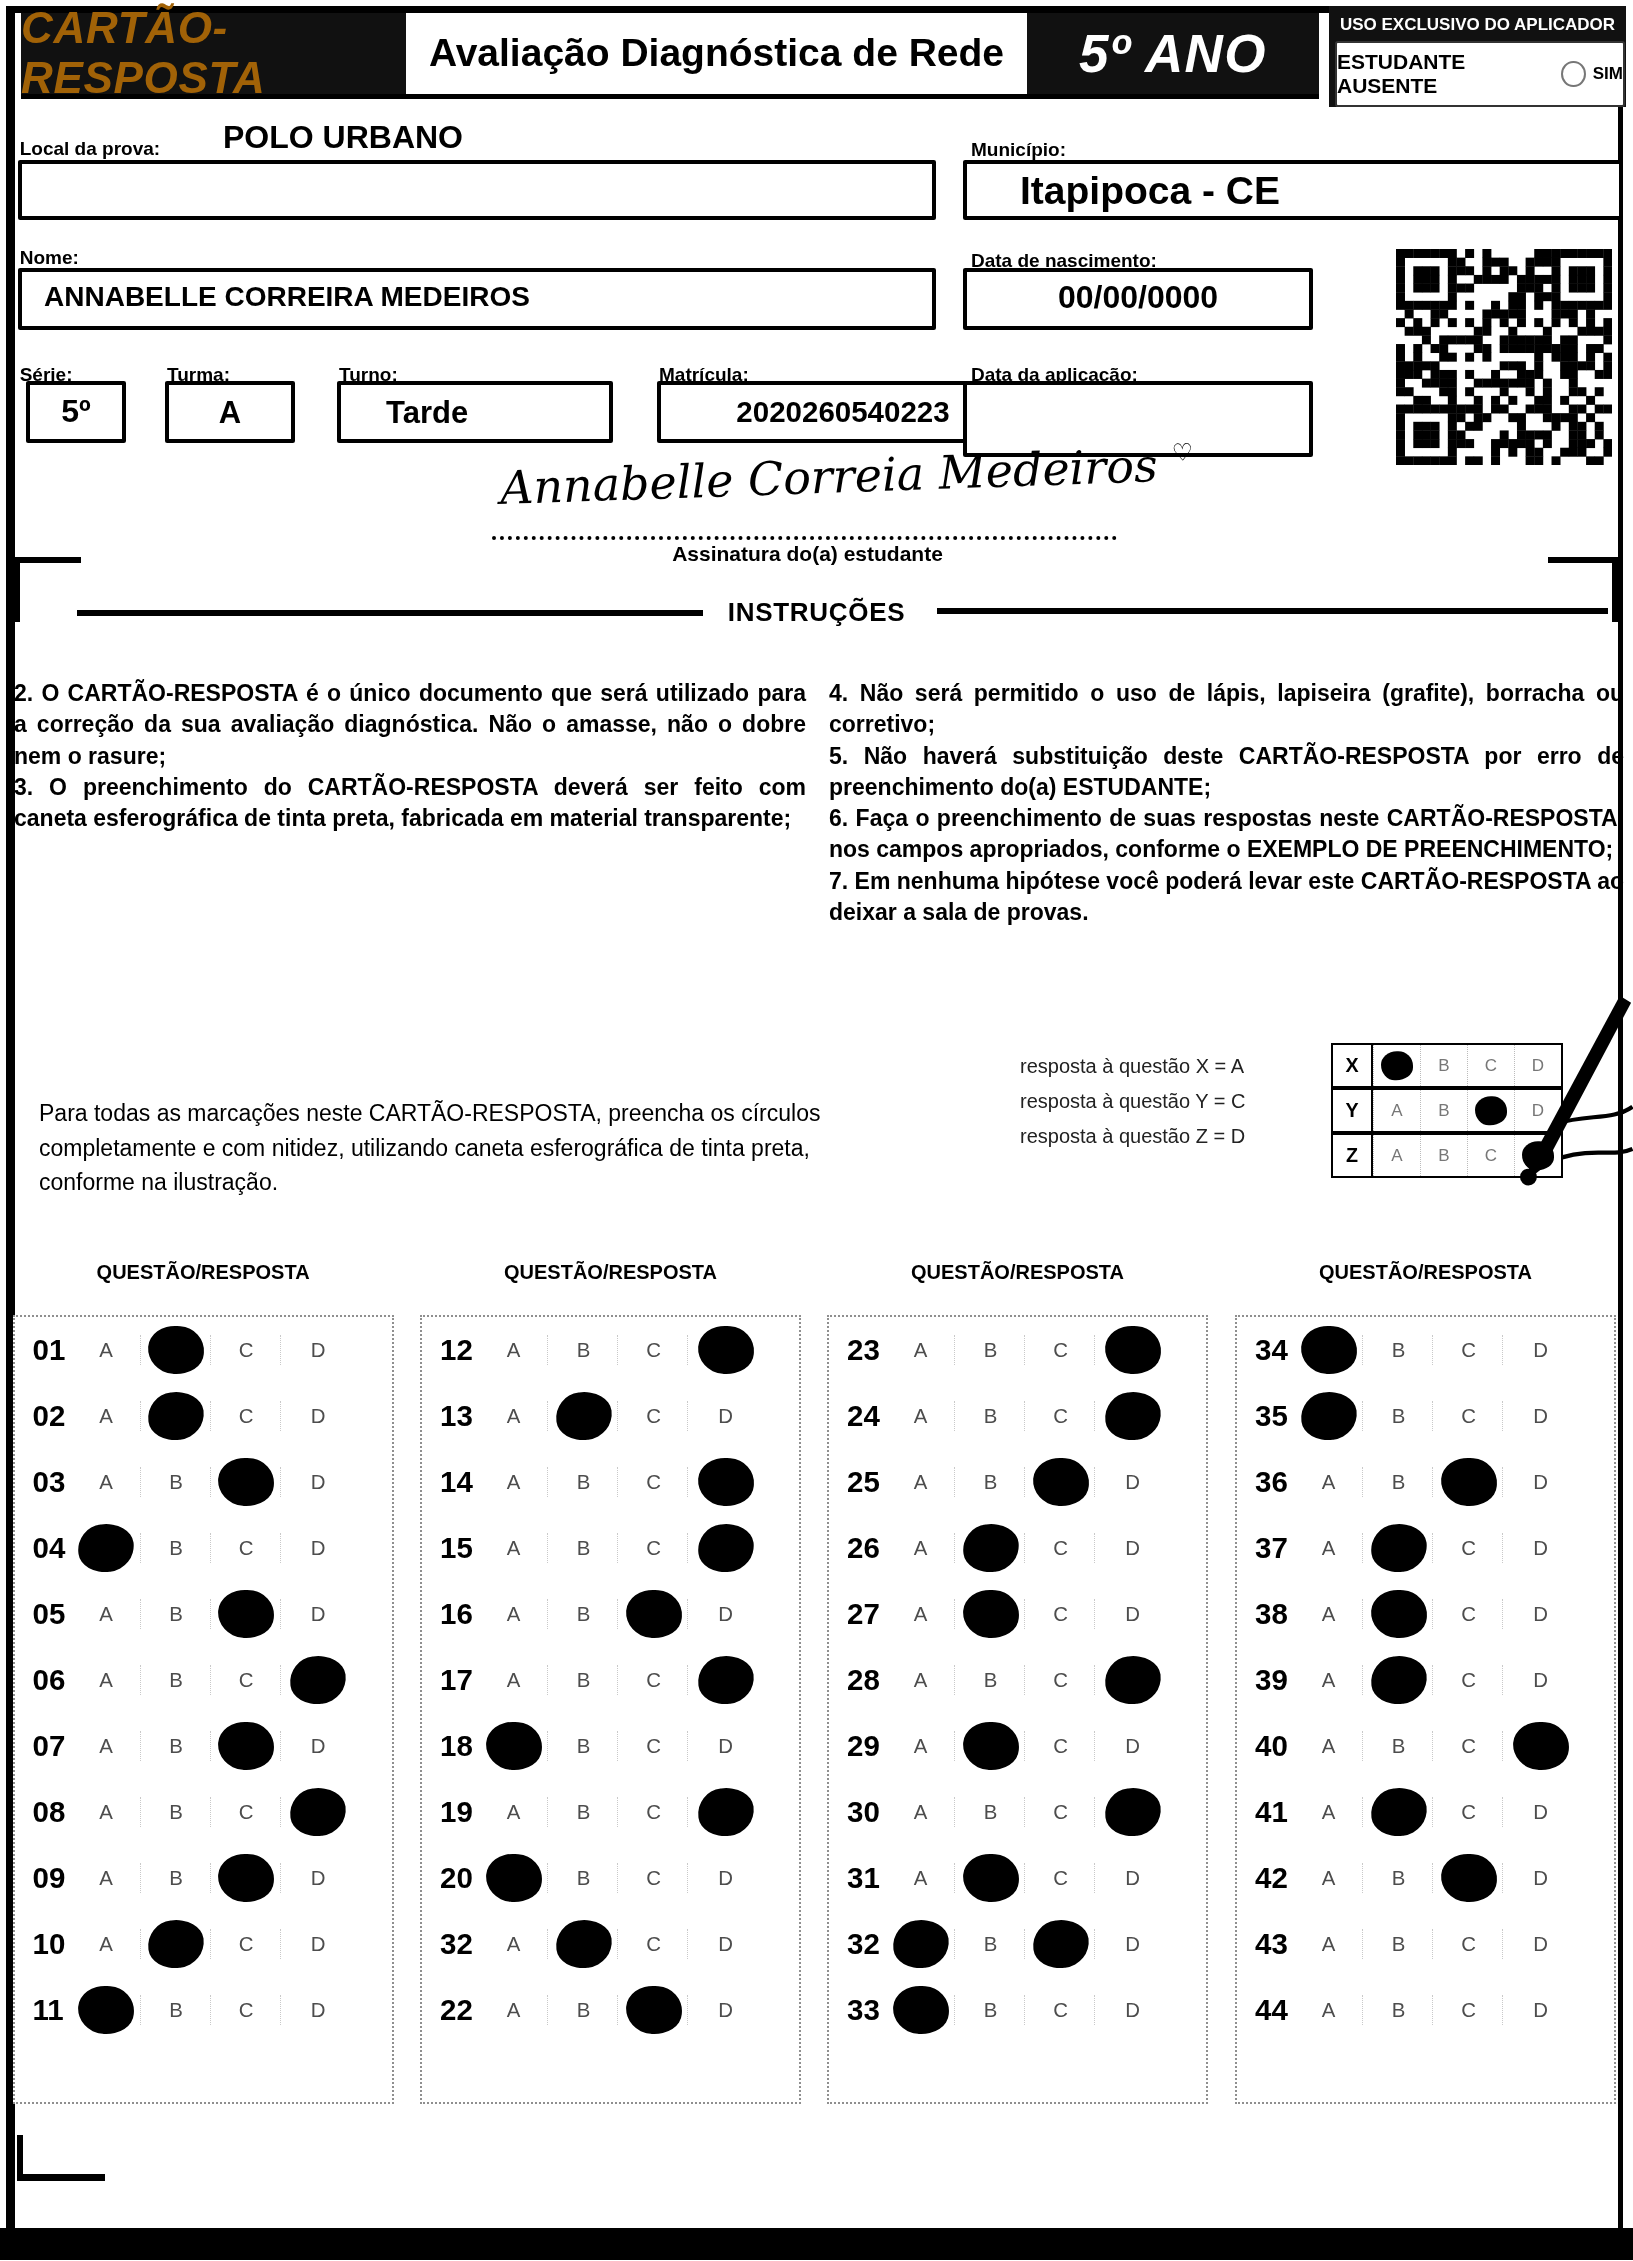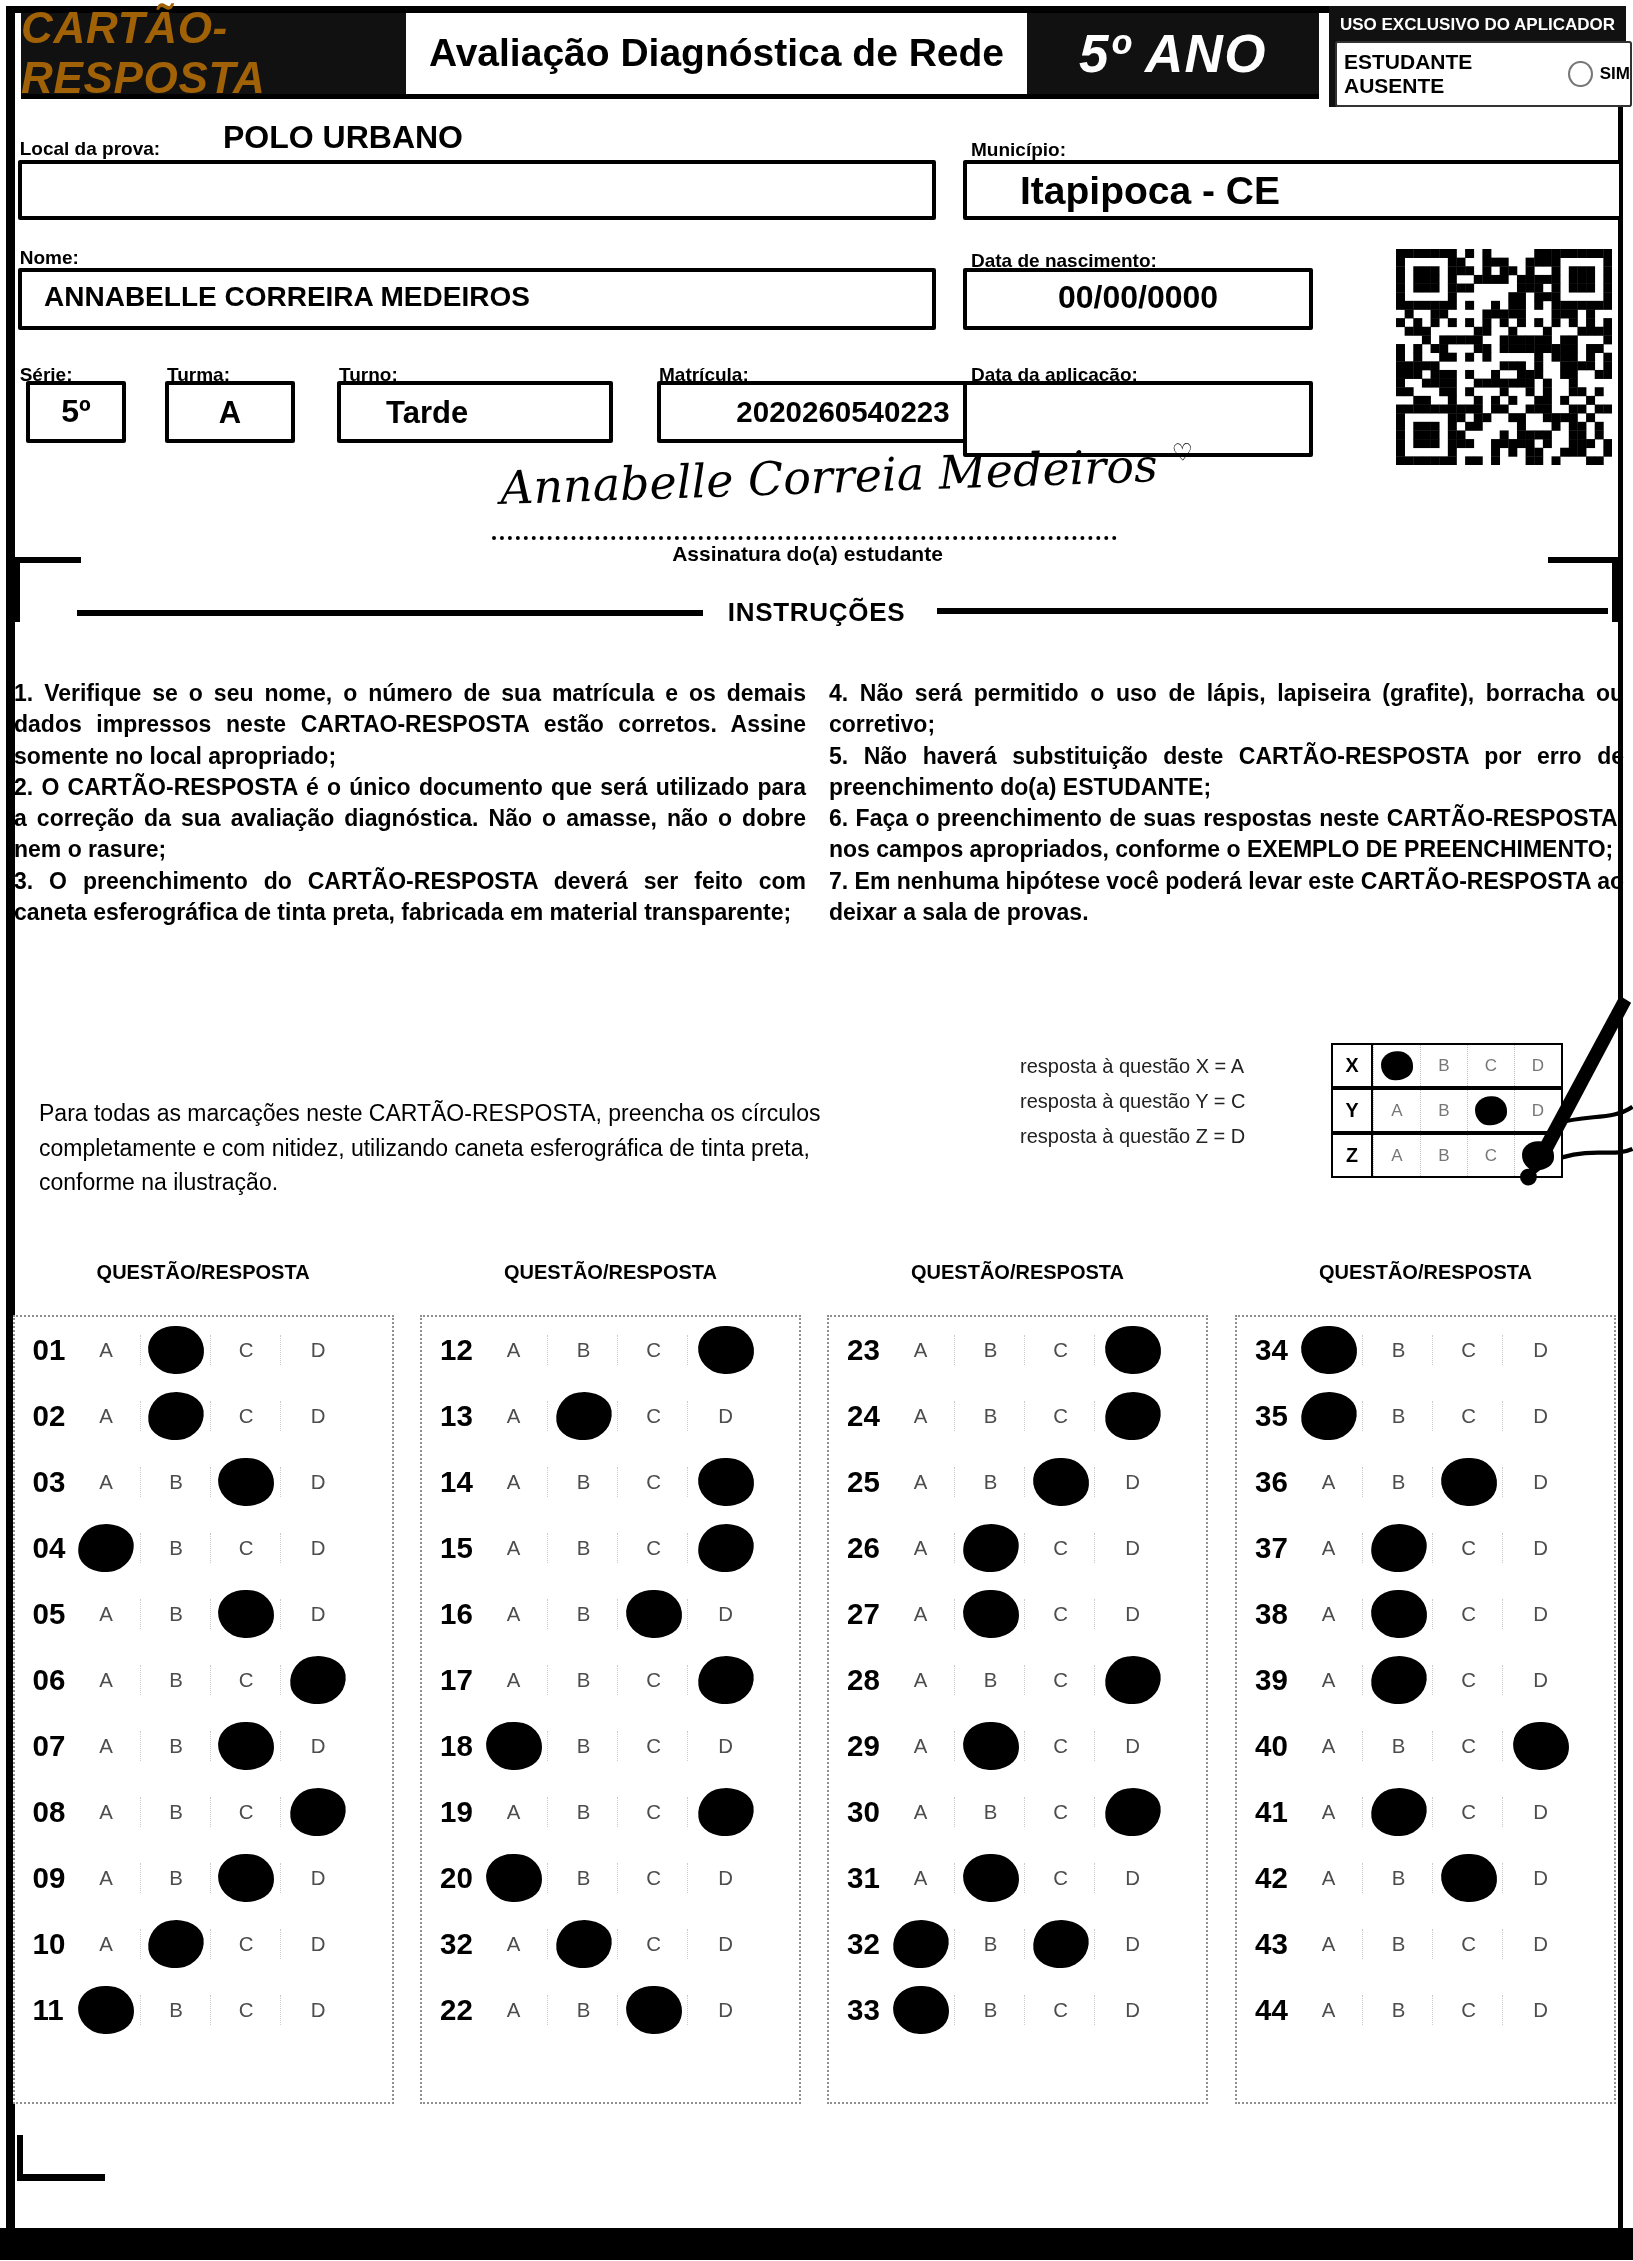--- a/index.html
+++ b/index.html
@@ -22,21 +22,21 @@
     font-size:39px;font-weight:bold;}
   .hdr-grade{left:1027px;top:12.6px;width:292px;height:81px;background:#111;
     color:#fff;display:flex;align-items:center;justify-content:center;
     font-size:53px;font-weight:bold;font-style:italic;letter-spacing:1.4px;}
   .hdr-underline{left:21px;top:94px;width:1298px;height:4.9px;background:#000;}
   .aplicador{left:1329px;top:5.6px;width:297px;height:101px;background:#111;}
   .aplicador-bar{left:1329px;top:9.8px;width:297px;height:29.5px;color:#fff;
     font-size:17px;font-weight:bold;display:flex;align-items:center;justify-content:center;}
   .absent-box{left:1335px;top:41px;width:286px;height:62px;background:#fff;
     border:2.1px solid #333;border-radius:2.8px;display:flex;align-items:center;
-    justify-content:center;gap:7px;font-size:21px;font-weight:bold;padding-left:7px;}
+    justify-content:center;gap:7px;font-size:21px;font-weight:bold;}
   .absent-circle{display:inline-block;width:22.5px;height:22.5px;border:2.8px solid #777;
     border-radius:50%;}
   .absent-yes{font-size:17px;font-weight:bold;}
   
   .lbl{font-size:19px;font-weight:bold;}
   .fbox{border:4.2px solid #000;border-radius:2.1px;background:#fff;box-sizing:border-box;}
   .lbl-local{left:19.7px;top:138px;}
   .val-polo{left:223px;top:119px;font-size:32px;font-weight:bold;}
   .box-school{left:17.6px;top:160px;width:918px;height:60px;}
   .txt-school{left:44px;top:171px;font-size:27px;font-weight:bold;}
@@ -549,21 +549,20 @@
   <div class="abs crn crn-tl-v"></div>
   <div class="abs crn crn-tr-h"></div>
   <div class="abs crn crn-tr-v"></div>
   <div class="abs crn crn-bl-v"></div>
   <div class="abs crn crn-bl-h"></div>
 
   <div class="abs instr-rule-l"></div>
   <div class="abs instr-title">INSTRUÇÕES</div>
   <div class="abs instr-rule-r"></div>
   <div class="abs instr-col instr-left">
-      <p class="instr">1. Verifique se o seu nome, o número de sua matrícula e os demais dados impressos neste CARTAO-RESPOSTA estão corretos. Assine somente no local apropriado;</p>
       <p class="instr">2. O CARTÃO-RESPOSTA é o único documento que será utilizado para a correção da sua avaliação diagnóstica. Não o amasse, não o dobre nem o rasure;</p>
       <p class="instr">3. O preenchimento do CARTÃO-RESPOSTA deverá ser feito com caneta esferográfica de tinta preta, fabricada em material transparente;</p>
     </div>
   <div class="abs instr-col instr-right">
       <p class="instr">4. Não será permitido o uso de lápis, lapiseira (grafite), borracha ou corretivo;</p>
       <p class="instr">5. Não haverá substituição deste CARTÃO-RESPOSTA por erro de preenchimento do(a) ESTUDANTE;</p>
       <p class="instr">6. Faça o preenchimento de suas respostas neste CARTÃO-RESPOSTA, nos campos apropriados, conforme o EXEMPLO DE PREENCHIMENTO;</p>
       <p class="instr">7. Em nenhuma hipótese você poderá levar este CARTÃO-RESPOSTA ao deixar a sala de provas.</p>
     </div>
 

